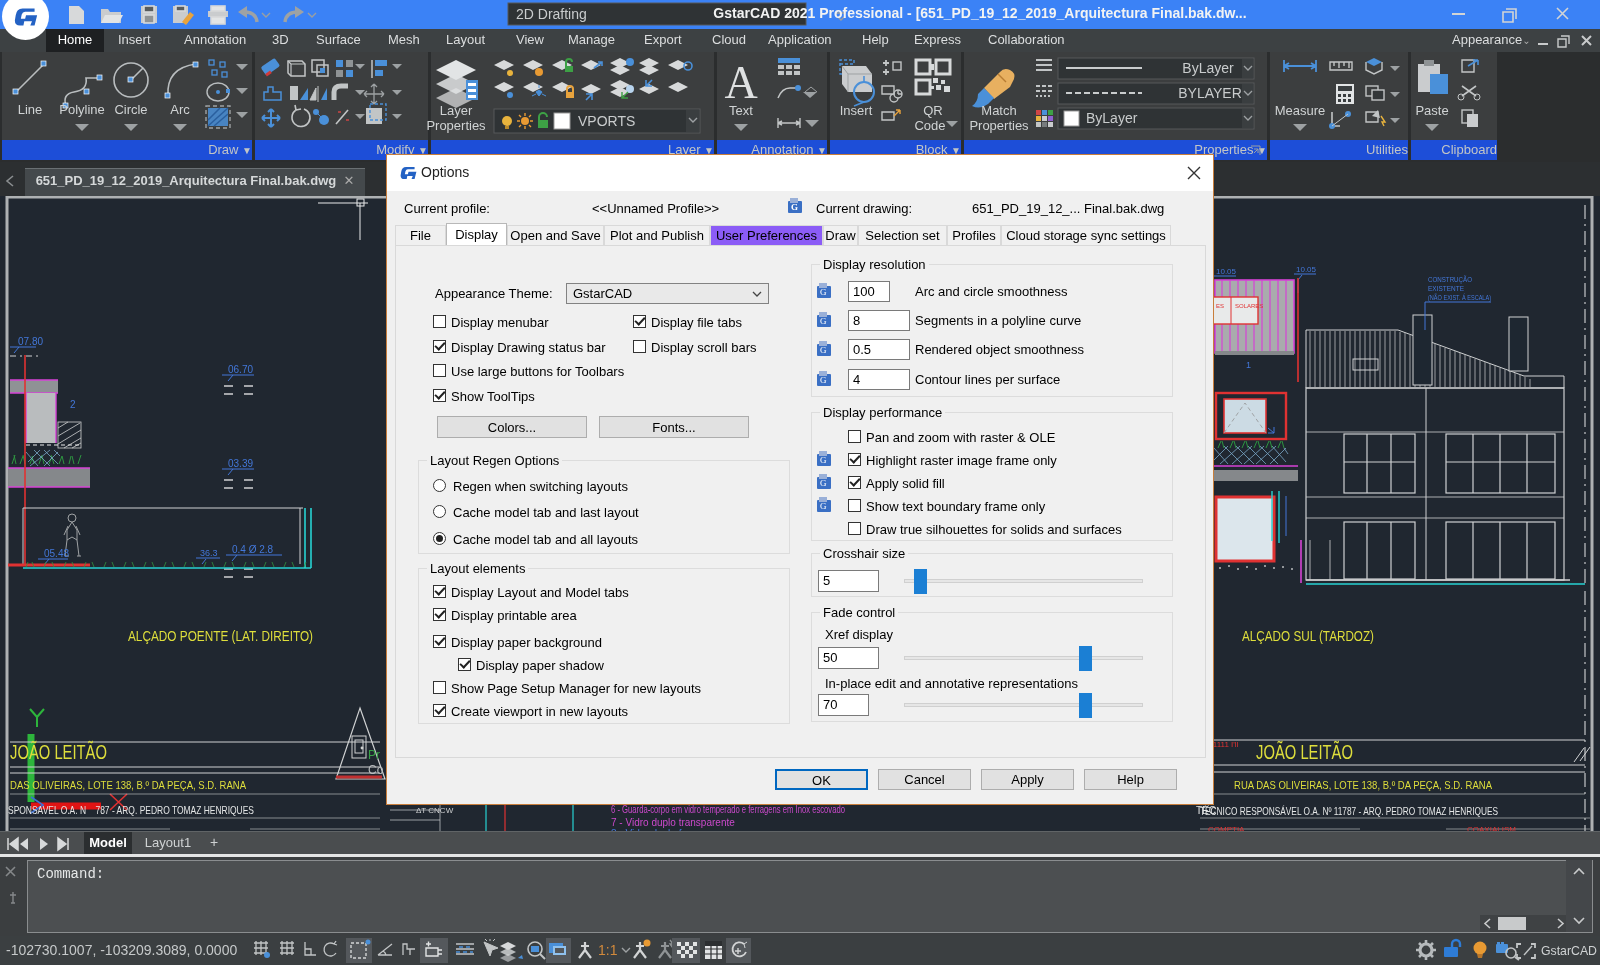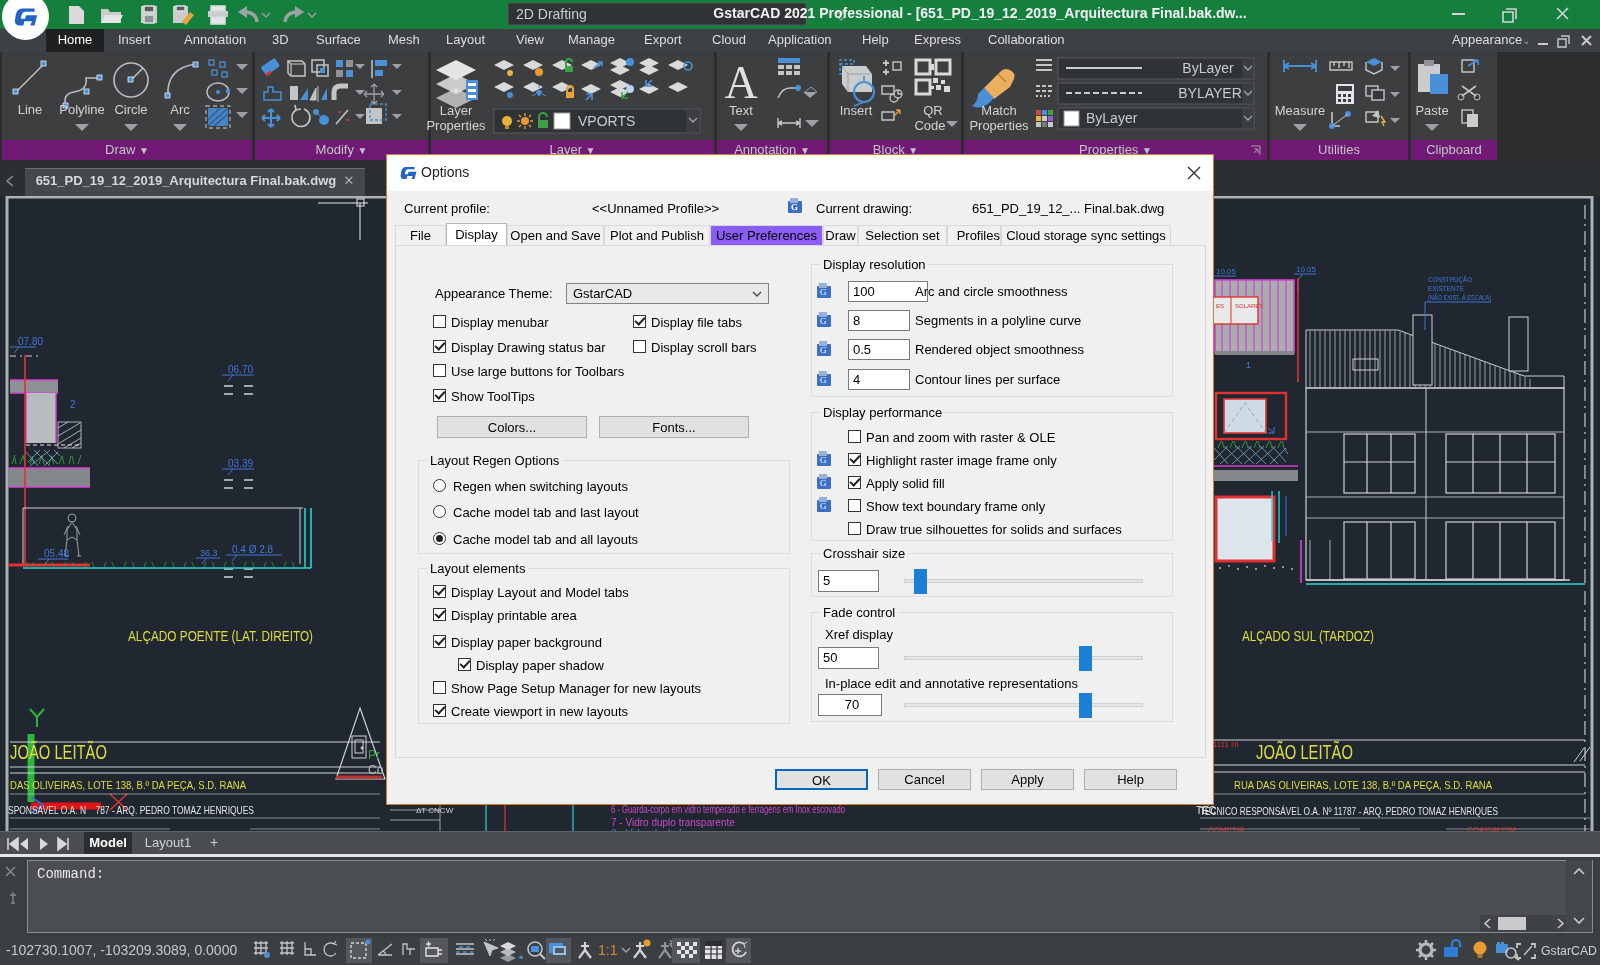--- a/index.html
+++ b/index.html
@@ -1,24 +1,24 @@
 <!DOCTYPE html>
 <html><head>
 <meta charset="utf-8">
 <style>
 * { margin:0; padding:0; box-sizing:border-box; }
 html,body { width:1600px; height:965px; overflow:hidden; background:#35393b; font-family:"Liberation Sans", sans-serif; }
 #stage { position:relative; width:1600px; height:965px; }
 .abs { position:absolute; }
 
-#titlebar { position:absolute; left:0; top:0; width:1600px; height:29px; background:#15803d; }
+#titlebar { position:absolute; left:0; top:0; width:1600px; height:29px; background:#3b82f6; }
 #menurow { position:absolute; left:0; top:29px; width:1600px; height:23px; background:#3d4143; }
 #ribbon { position:absolute; left:0; top:52px; width:1600px; height:110px; background:#2b2d2e; }
 .panel { position:absolute; top:0; height:88px; background:#3c3e3f; }
-.plabel { position:absolute; top:88px; height:20px; background:#701a75; color:#c2c5c6; font-size:13px; text-align:center; line-height:19px; }
+.plabel { position:absolute; top:88px; height:20px; background:#1d4ed8; color:#c2c5c6; font-size:13px; text-align:right; line-height:19px; }
 .menuitem { position:absolute; top:0; height:23px; color:#dcdedf; font-size:13px; line-height:22px; }
 #tabbar { position:absolute; left:0; top:162px; width:1600px; height:34px; background:#2c2f31; }
 #doctab { position:absolute; left:25px; top:6px; width:340px; height:28px; background:#44494c; border-top:1px solid #6a7073; color:#d5d8d9; font-size:13px; font-weight:bold; line-height:24px; text-align:center; }
 
 #viewport { position:absolute; left:0; top:196px; width:1600px; height:635px; background:#202730; }
 
 #modelbar { position:absolute; left:0; top:831px; width:1600px; height:23px; background:#4a4d4f; border-top:1px solid #606466; }
 #cmdwrap { position:absolute; left:0; top:854px; width:1600px; height:82px; background:#3b3e40; border-top:3px solid #e4e5e5; }
 #cmdbox { position:absolute; left:27px; top:3px; width:1566px; height:73px; background:#4c4f51; border:1px solid #8a8d8f; color:#e6e8e8; font-family:"Liberation Mono", monospace; font-size:14px; }
 #statusbar { position:absolute; left:0; top:936px; width:1600px; height:29px; background:#3b3f41; }
@@ -786,21 +786,21 @@
     <div class="lbl" style="left:585px;top:46px;">651_PD_19_12_... Final.bak.dwg</div>
 
     <div class="abs" style="left:8px;top:68px;width:812px;height:22px;">
       <div class="abs" style="left:0;top:2px;width:51px;height:20px;border:1px solid #d9d9d9;border-bottom:none;background:#f0f0f0;text-align:center;line-height:20px;">File</div>
       <div class="abs" style="left:51px;top:0;width:61px;height:22px;border:1px solid #b8b8b8;border-bottom:none;background:#fff;text-align:center;line-height:22px;z-index:2;">Display</div>
       <div class="abs" style="left:112px;top:2px;width:97px;height:20px;border:1px solid #d9d9d9;border-bottom:none;background:#f0f0f0;text-align:center;line-height:20px;">Open and Save</div>
       <div class="abs" style="left:209px;top:2px;width:106px;height:20px;border:1px solid #d9d9d9;border-bottom:none;background:#f0f0f0;text-align:center;line-height:20px;">Plot and Publish</div>
       <div class="abs" style="left:315px;top:2px;width:113px;height:20px;border:1px solid #d9d9d9;border-bottom:none;background:#8b5cf6;text-align:center;line-height:20px;">User Preferences</div>
       <div class="abs" style="left:428px;top:2px;width:35px;height:20px;border:1px solid #d9d9d9;border-bottom:none;background:#f0f0f0;text-align:center;line-height:20px;">Draw</div>
       <div class="abs" style="left:463px;top:2px;width:89px;height:20px;border:1px solid #d9d9d9;border-bottom:none;background:#f0f0f0;text-align:center;line-height:20px;">Selection set</div>
-      <div class="abs" style="left:552px;top:2px;width:54px;height:20px;border:1px solid #d9d9d9;border-bottom:none;background:#f0f0f0;text-align:right;line-height:20px;">Profiles</div>
+      <div class="abs" style="left:552px;top:2px;width:54px;height:20px;border:1px solid #d9d9d9;border-bottom:none;background:#f0f0f0;text-align:center;line-height:20px;">Profiles</div>
       <div class="abs" style="left:606px;top:2px;width:170px;height:20px;border:1px solid #d9d9d9;border-bottom:none;background:#f0f0f0;text-align:center;line-height:20px;">Cloud storage sync settings</div>
     </div>
 
     <div class="abs" style="left:8px;top:90px;width:811px;height:513px;border:1px solid #d9d9d9;background:#f0f0f0;"></div>
 
     <div class="lbl" style="left:48px;top:131px;">Appearance Theme:</div>
     <div class="abs" style="left:179px;top:128px;width:203px;height:21px;background:#e9e9e9;border:1px solid #828282;line-height:19px;padding-left:6px;font-size:13px;">GstarCAD
       <svg class="abs" style="right:6px;top:7px" width="10" height="6">
           <path d="M1 1 l4 4 4 -4" stroke="#444" fill="none" stroke-width="1.3"></path>
         </svg>
@@ -847,21 +847,21 @@
       <div class="lbl" style="left:64px;top:549px;">Create viewport in new layouts</div>
 
     <div class="grp" style="left:424px;top:109px;width:362px;height:133px;padding-left:31px;">
         <div class="glabel">Display resolution</div>
       </div>
     <svg class="dwgico" style="left:429px;top:128px">
         <rect x="1" y="3" width="14" height="12" rx="1" fill="#3a6fc4"></rect>
         <rect x="3" y="0" width="8" height="5" fill="#9ab0d8"></rect>
         <text x="4" y="12" font-size="9" fill="#fff" font-family="Liberation Serif">G</text>
       </svg>
-    <div class="inp" style="left:461px;top:126px;width:80px;height:21px;">100</div>
+    <div class="inp" style="left:461px;top:126px;width:42px;height:21px;">100</div>
     <div class="lbl" style="left:528px;top:129px;">Arc and circle smoothness</div>
     <svg class="dwgico" style="left:429px;top:157px">
         <rect x="1" y="3" width="14" height="12" rx="1" fill="#3a6fc4"></rect>
         <rect x="3" y="0" width="8" height="5" fill="#9ab0d8"></rect>
         <text x="4" y="12" font-size="9" fill="#fff" font-family="Liberation Serif">G</text>
       </svg>
     <div class="inp" style="left:461px;top:155px;width:62px;height:21px;">8</div>
     <div class="lbl" style="left:528px;top:158px;">Segments in a polyline curve</div>
     <svg class="dwgico" style="left:429px;top:186px">
         <rect x="1" y="3" width="14" height="12" rx="1" fill="#3a6fc4"></rect>
@@ -915,21 +915,21 @@
     <div class="slthumb" style="left:527px;top:414px;"></div>
 
     <div class="grp" style="left:424px;top:457px;width:362px;height:110px;">
         <div class="glabel">Fade control</div>
       </div>
     <div class="lbl" style="left:438px;top:472px;">Xref display</div>
     <div class="inp" style="left:431px;top:492px;width:61px;height:22px;">50</div>
     <div class="slgroove" style="left:517px;top:501px;width:239px;"></div>
     <div class="slthumb" style="left:692px;top:491px;"></div>
     <div class="lbl" style="left:438px;top:521px;">In-place edit and annotative representations</div>
-    <div class="inp" style="left:431px;top:539px;width:64px;height:22px;text-align:center;">70</div>
+    <div class="inp" style="left:431px;top:539px;width:51px;height:22px;">70</div>
     <div class="slgroove" style="left:517px;top:548px;width:239px;"></div>
     <div class="slthumb" style="left:692px;top:538px;"></div>
 
     <div class="btn" style="left:388px;top:614px;width:93px;height:21px;line-height:19px;border:2px solid #0067c0;">OK</div>
     <div class="btn" style="left:491px;top:614px;width:93px;height:21px;line-height:19px;">Cancel</div>
     <div class="btn" style="left:594px;top:614px;width:93px;height:21px;line-height:19px;">Apply</div>
     <div class="btn" style="left:697px;top:614px;width:93px;height:21px;line-height:19px;">Help</div>
   </div>
 </div>
 

